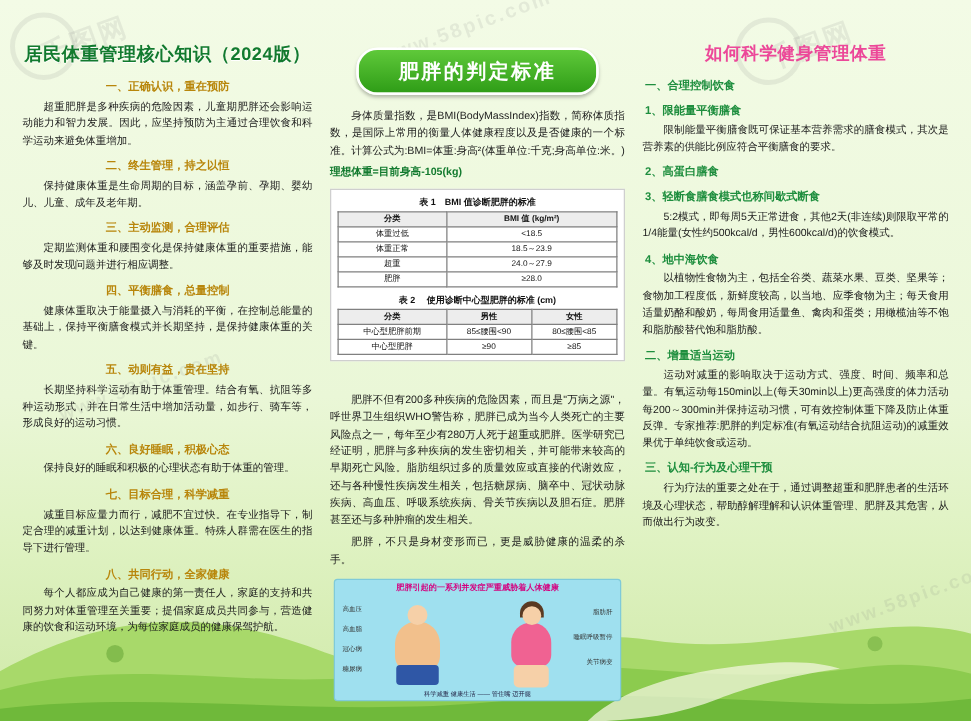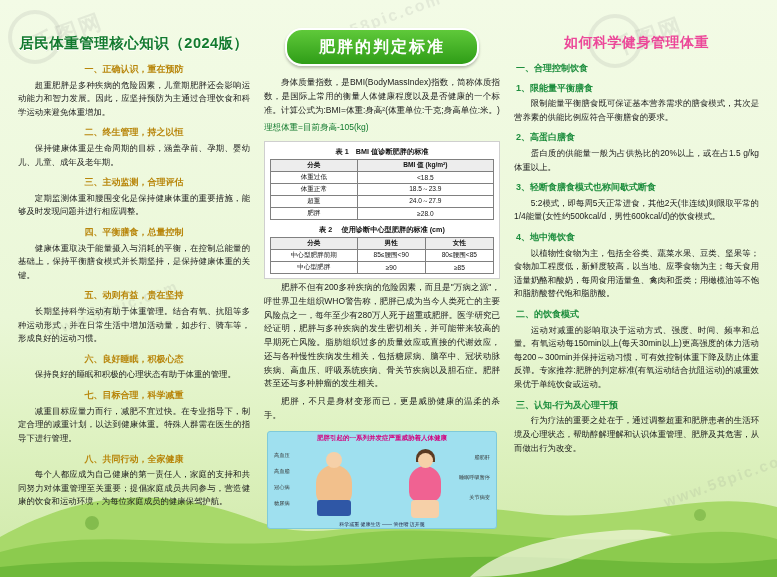--- a/index.html
+++ b/index.html
@@ -36,21 +36,21 @@
   .col-2{flex:0 0 236px;}
   .col-3{flex:1;}
 
   
   .main-title{
     color:#127a2e;font-size:14.5px;font-weight:bold;text-align:center;
     letter-spacing:.5px;margin:6px 0 10px 0;
     text-shadow:0 1px 0 #ffffff;
   }
   .banner{
-    margin:0 auto 10px auto;width:190px;height:34px;
+    margin:10px auto 10px auto;width:190px;height:34px;
     background:linear-gradient(to bottom,#5fc93a,#2f9d17);
     border:2px solid #ffffff;border-radius:17px;
     box-shadow:0 2px 3px rgba(0,0,0,.25);
     display:flex;align-items:center;justify-content:center;
     color:#ffffff;font-size:16px;font-weight:bold;letter-spacing:2px;
   }
   .banner.small{width:168px;height:30px;font-size:14.5px;}
   .col3-title{
     color:#ec4899;font-size:14px;font-weight:bold;text-align:center;
     margin:6px 0 10px 0;letter-spacing:.5px;
@@ -64,21 +64,21 @@
   .sec-head.green{color:#1e8e3e;text-align:left;margin-left:2px;}
   p.body{
     font-size:8.4px;line-height:1.62;color:#1a1a1a;
     text-align:justify;margin:0 0 4px 0;text-indent:2em;
   }
   p.body.noind{text-indent:0;}
   .col2 p.body{font-size:8.5px;}
 
   
   .tbl-wrap{
-    background:#ffffff;border:1px solid #cfcfcf;padding:4px 5px;margin:6px 0 2px 0;
+    background:#ffffff;border:1px solid #cfcfcf;padding:4px 5px;margin:6px 0 24px 0;
   }
   .tbl-cap{font-size:7.2px;color:#111;margin:1px 0 2px 0;font-weight:bold;text-align:center;}
   table{border-collapse:collapse;width:100%;font-size:6.6px;color:#111;}
   table td,table th{border:1px solid #808080;padding:1px 2px;text-align:center;font-weight:normal;}
   table th{background:#ededed;font-weight:bold;}
 
   
   .illus{
     margin:8px auto 0 auto;width:228px;height:96px;
     background:#9fe0ef;border:1px solid #7fcad9;border-radius:3px;
@@ -153,21 +153,21 @@
     <p class="body">减重目标应量力而行，减肥不宜过快。在专业指导下，制定合理的减重计划，以达到健康体重。特殊人群需在医生的指导下进行管理。</p>
 
     <div class="sec-head">八、共同行动，全家健康</div>
     <p class="body">每个人都应成为自己健康的第一责任人，家庭的支持和共同努力对体重管理至关重要；提倡家庭成员共同参与，营造健康的饮食和运动环境，为每位家庭成员的健康保驾护航。</p>
   </div>
 
   <div class="col col-2 col2">
     <div class="banner">肥胖的判定标准</div>
 
     <p class="body">身体质量指数，是BMI(BodyMassIndex)指数，简称体质指数，是国际上常用的衡量人体健康程度以及是否健康的一个标准。计算公式为:BMI=体重:身高²(体重单位:千克;身高单位:米。)</p>
-    <p class="body noind" style="color:#127a2e;font-weight:normal;">理想体重=目前身高-105(kg)</p>
+    <p class="body noind" style="color:#127a2e;font-weight:bold;">理想体重=目前身高-105(kg)</p>
 
     <div class="tbl-wrap">
       <div class="tbl-cap">表 1　BMI 值诊断肥胖的标准</div>
       <table>
         <tbody>
             <tr>
           <th>分类</th>
           <th>BMI 值 (kg/m²)</th>
         </tr>
         <tr>
@@ -238,29 +238,28 @@
 
   <div class="col col-3">
     <div class="col3-title">如何科学健身管理体重</div>
 
     <div class="sec-head green">一、合理控制饮食</div>
 
     <div class="sec-head green">1、限能量平衡膳食</div>
     <p class="body">限制能量平衡膳食既可保证基本营养需求的膳食模式，其次是营养素的供能比例应符合平衡膳食的要求。</p>
 
     <div class="sec-head green">2、高蛋白膳食</div>
-    <p class="body">蛋白质的供能量一般为占供热比的20%以上，或在占1.5 g/kg体重以上。</p>
 
     <div class="sec-head green">3、轻断食膳食模式也称间歇式断食</div>
     <p class="body">5:2模式，即每周5天正常进食，其他2天(非连续)则限取平常的1/4能量(女性约500kcal/d，男性600kcal/d)的饮食模式。</p>
 
     <div class="sec-head green">4、地中海饮食</div>
     <p class="body">以植物性食物为主，包括全谷类、蔬菜水果、豆类、坚果等；食物加工程度低，新鲜度较高，以当地、应季食物为主；每天食用适量奶酪和酸奶，每周食用适量鱼、禽肉和蛋类；用橄榄油等不饱和脂肪酸替代饱和脂肪酸。</p>
 
 
-    <div class="sec-head green">二、的饮食模式</div>
+    <div class="sec-head green">二、增量适当运动</div>
     <p class="body">运动对减重的影响取决于运动方式、强度、时间、频率和总量。有氧运动每150min以上(每天30min以上)更高强度的体力活动每200～300min并保持运动习惯，可有效控制体重下降及防止体重反弹。专家推荐:肥胖的判定标准(有氧运动结合抗阻运动)的减重效果优于单纯饮食或运动。</p>
 
     <div class="sec-head green">三、认知-行为及心理干预</div>
     <p class="body">行为疗法的重要之处在于，通过调整超重和肥胖患者的生活环境及心理状态，帮助醇解理解和认识体重管理、肥胖及其危害，从而做出行为改变。</p>
   </div>
 
 </div>
 
 </body></html>

